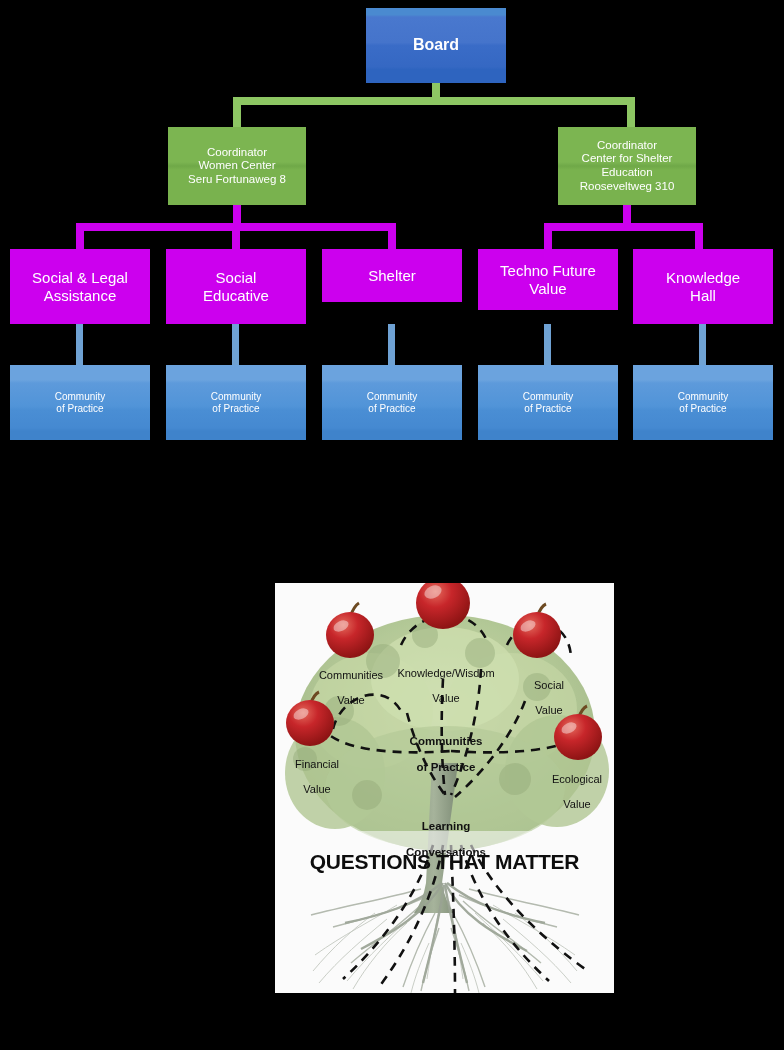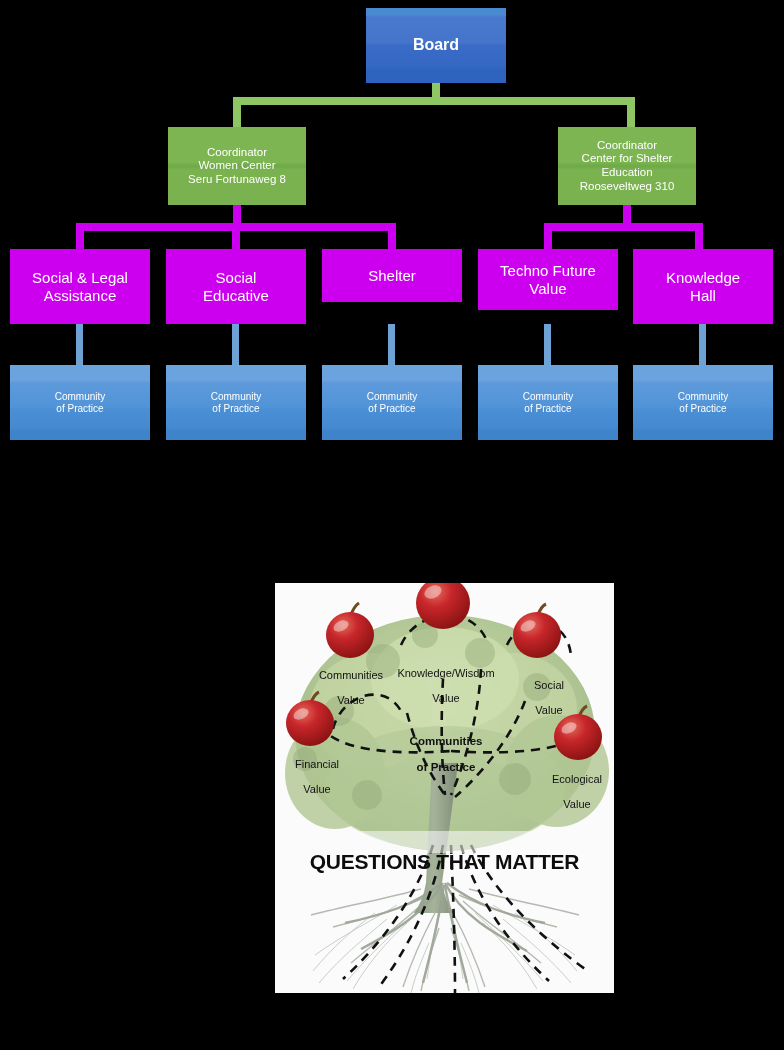--- a/index.html
+++ b/index.html
@@ -324,17 +324,21 @@
       <div>Ecological</div>
       <div>Value</div>
     </div>
 
     <div class="tree-label" style="left:86px;top:139px;width:170px;font-size:11.5px;">
       <div>Communities</div>
       <div>of Practice</div>
     </div>
 
 
+    <div class="tree-label" style="left:86px;top:224px;width:170px;font-size:11.5px;">
+      <div>Learning</div>
+      <div>Conversations</div>
+    </div>
 
     <div class="qm">QUESTIONS THAT MATTER</div>
   </div>
 
 </div>
 
 </body></html>

